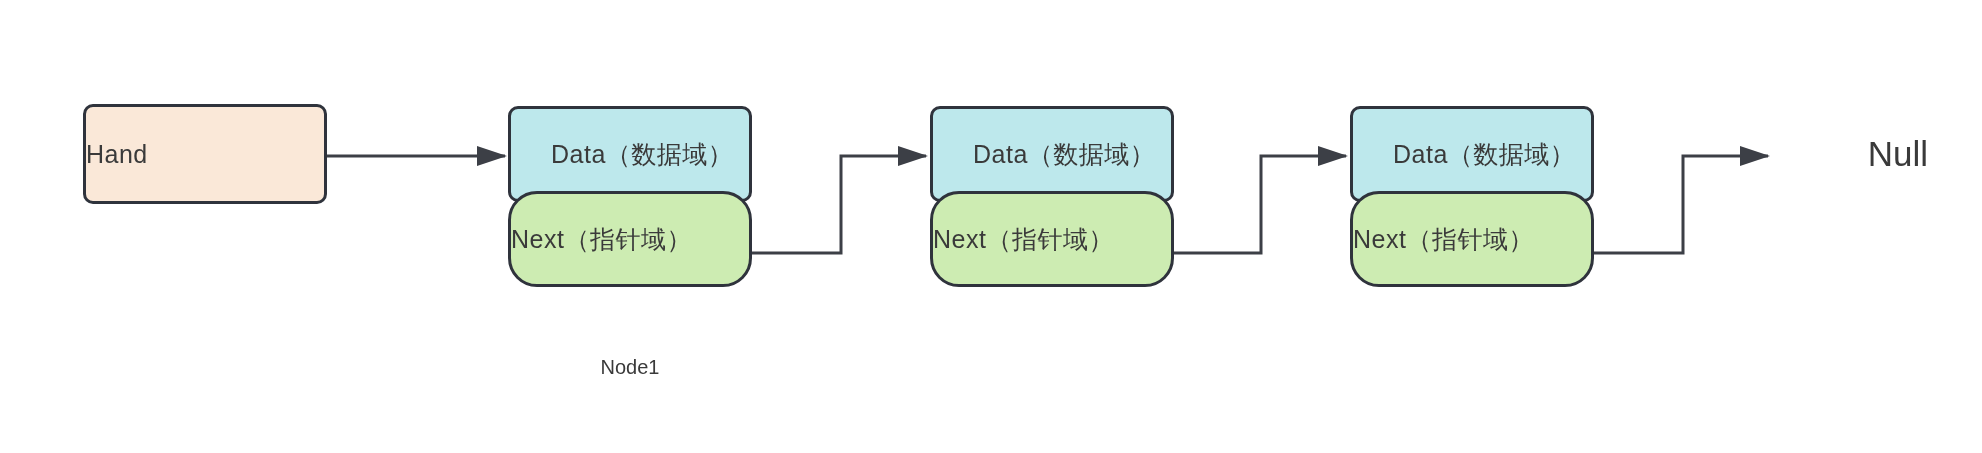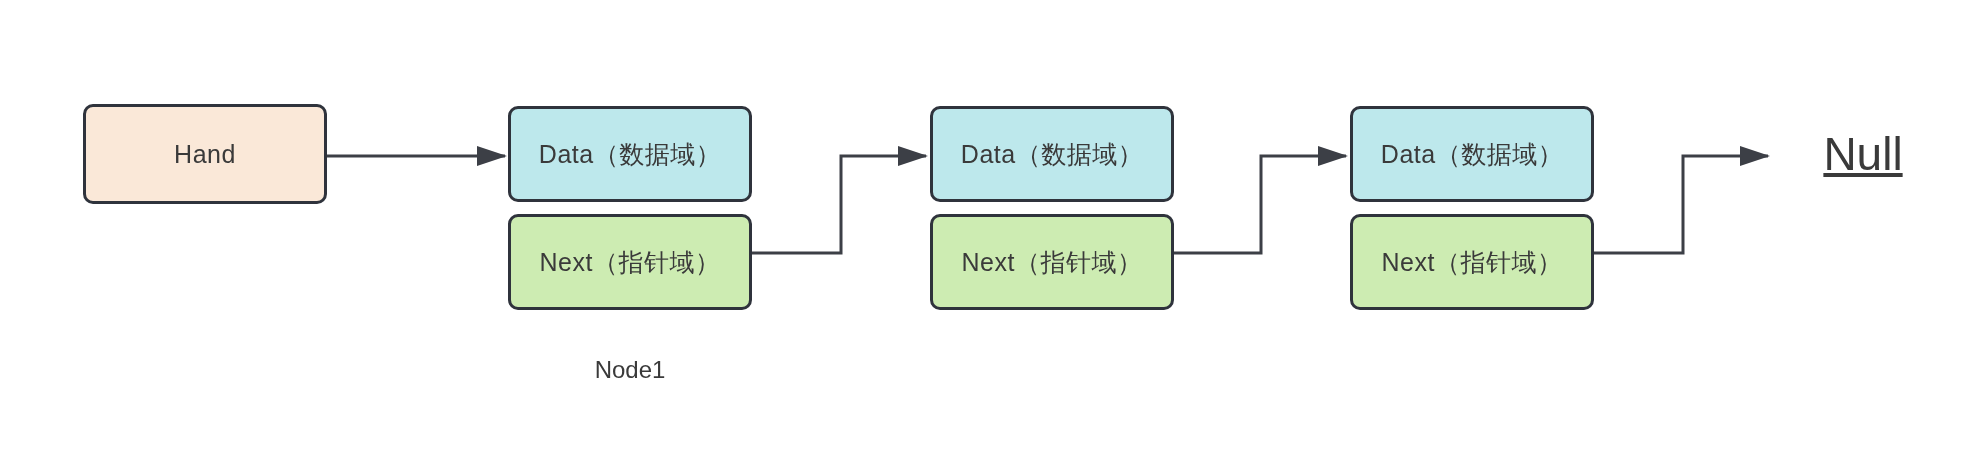--- a/index.html
+++ b/index.html
@@ -17,48 +17,48 @@
     position:relative;
     width:1982px;height:453px;
     background:var(--background);
     overflow:hidden;
   }
   .box{
     position:absolute;
     box-sizing:border-box;
     border:3px solid var(--border);
     border-radius:10px;
-    display:flex;align-items:center;justify-content:center;
+    display:flex;align-items:center;justify-content:flex-start;
     font-size:25px;
     color:var(--text);
     letter-spacing:0.5px;
   }
   .head-box{
     left:83px;top:104px;width:244px;height:100px;
     background:var(--head-fill);
   }
   .node{
     position:absolute;top:106px;width:244px;height:300px;
   }
   .node.n1{left:508px;}
   .node.n2{left:930px;}
   .node.n3{left:1350px;}
   .cell{
     position:absolute;left:0;width:244px;height:96px;
   }
-  .cell-data{top:0;background:var(--data-fill);}
-  .cell-next{top:108px;background:var(--next-fill);}
+  .cell-data{top:0;background:var(--data-fill);padding-left:40px;}
+  .cell-next{top:85px;background:var(--next-fill);border-radius:29px;}
   .node-caption{
     position:absolute;left:0;top:250px;width:244px;
-    text-align:center;font-size:24px;color:var(--text);
+    text-align:center;font-size:20px;color:var(--text);
   }
   .null-label{
     position:absolute;left:1798px;top:132px;width:130px;height:44px;
-    line-height:44px;text-align:center;
-    font-size:46px;color:var(--text);text-decoration:underline;
+    line-height:44px;text-align:right;
+    font-size:35px;color:var(--text);
   }
   .connector-layer{
     position:absolute;left:0;top:0;width:1982px;height:453px;
     pointer-events:none;
   }
   .connector{
     fill:none;
     stroke:var(--arrow);
     stroke-width:3;
     stroke-linejoin:miter;

